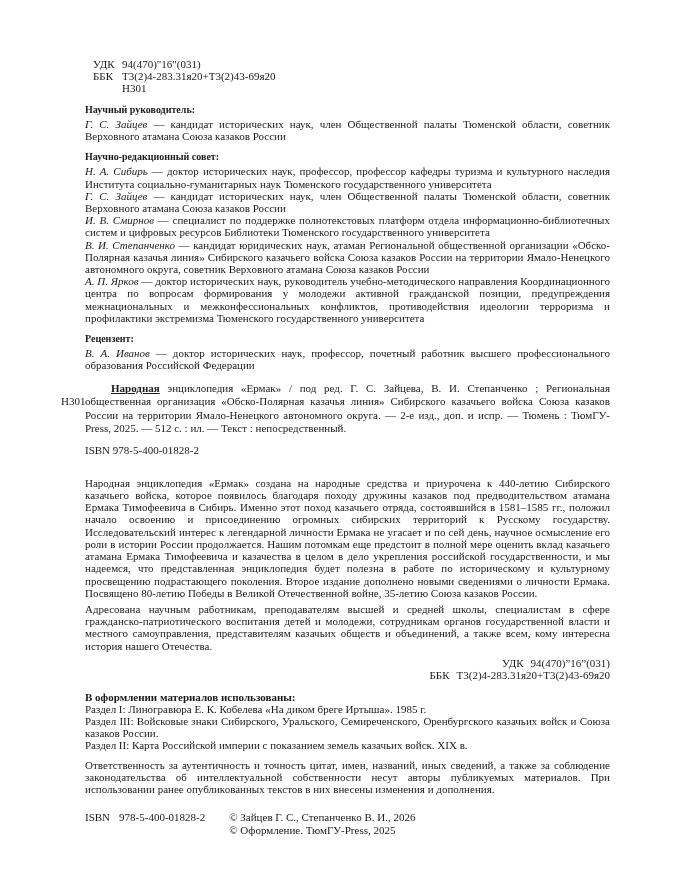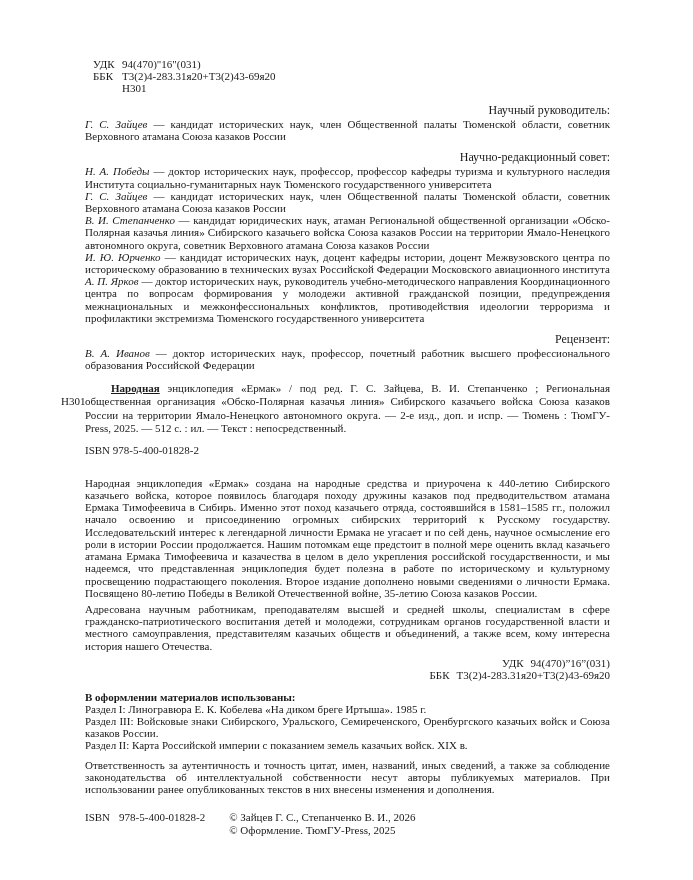--- a/index.html
+++ b/index.html
@@ -8,21 +8,21 @@
     font-family:"Liberation Serif","DejaVu Serif",serif;
     font-size:11px;line-height:12.2px;color:#1a1a1a;
     -webkit-font-smoothing:antialiased;
   }
   .page{padding:58px 83px 0 85px;}
   p{margin:0;}
   .jp{text-align:justify;}
   i{font-style:italic;margin-top:16px;}
   b{font-weight:bold;text-decoration:underline;}
   h3{
-    font-size:12px;font-weight:normal;text-align:right;
+    font-size:10px;font-weight:bold;text-align:left;
     margin:9px 0 2px 0;line-height:12.2px;
   }
   
   .codes-top{margin-left:8px;}
   .code-row{white-space:nowrap;}
   .code-label{display:inline-block;width:29px;}
   
   .card{position:relative;margin-top:10px;}
   .card-index{position:absolute;left:-24px;top:13.5px;}
   .card-desc{text-indent:26px;line-height:13.5px;}
@@ -55,24 +55,24 @@
     </div>
     <div class="code-row">
       <span class="code-label"></span><span>Н301</span>
     </div>
   </div>
 
   <h3>Научный руководитель:</h3>
   <p class="jp"><i>Г. С. Зайцев</i> <span>— кандидат исторических наук, член Общественной палаты Тюменской области, советник Верховного атамана Союза казаков России</span></p>
 
   <h3>Научно-редакционный совет:</h3>
-  <p class="jp"><i>Н. А. Победы</i> <span>— доктор исторических наук, профессор, профессор кафедры туризма и культурного наследия Института социально-гуманитарных наук Тюменского государственного университета</span></p>
+  <p class="jp"><i>Н. А. Сибирь</i> <span>— доктор исторических наук, профессор, профессор кафедры туризма и культурного наследия Института социально-гуманитарных наук Тюменского государственного университета</span></p>
   <p class="jp"><i>Г. С. Зайцев</i> <span>— кандидат исторических наук, член Общественной палаты Тюменской области, советник Верховного атамана Союза казаков России</span></p>
+  <p class="jp"><i>И. В. Смирнов</i> <span>— специалист по поддержке полнотекстовых платформ отдела информационно-библиотечных систем и цифровых ресурсов Библиотеки Тюменского государственного университета</span></p>
   <p class="jp"><i>В. И. Степанченко</i> <span>— кандидат юридических наук, атаман Региональной общественной организации «Обско-Полярная казачья линия» Сибирского казачьего войска Союза казаков России на территории Ямало-Ненецкого автономного округа, советник Верховного атамана Союза казаков России</span></p>
-  <p class="jp"><i>И. Ю. Юрченко</i> <span>— кандидат исторических наук, доцент кафедры истории, доцент Межвузовского центра по историческому образованию в технических вузах Российской Федерации Московского авиационного института</span></p>
   <p class="jp"><i>А. П. Ярков</i> <span>— доктор исторических наук, руководитель учебно-методического направления Координационного центра по вопросам формирования у молодежи активной гражданской позиции, предупреждения межнациональных и межконфессиональных конфликтов, противодействия идеологии терроризма и профилактики экстремизма Тюменского государственного университета</span></p>
 
   <h3>Рецензент:</h3>
   <p class="jp"><i>В. А. Иванов</i> <span>— доктор исторических наук, профессор, почетный работник высшего профессионального образования Российской Федерации</span></p>
 
   <div class="card">
     <span class="card-index">Н301</span>
     <p class="card-desc jp"><b>Народная</b> <span>энциклопедия «Ермак» / под ред. Г. С. Зайцева, В. И. Степанченко ; Региональная общественная организация «Обско-Полярная казачья линия» Сибирского казачьего войска Союза казаков России на территории Ямало-Ненецкого автономного округа. — 2-е изд., доп. и испр. — Тюмень : ТюмГУ-Press, 2025. — 512 с. : ил. — Текст : непосредственный.</span></p>
     <p class="card-isbn">ISBN 978-5-400-01828-2</p>
   </div>

